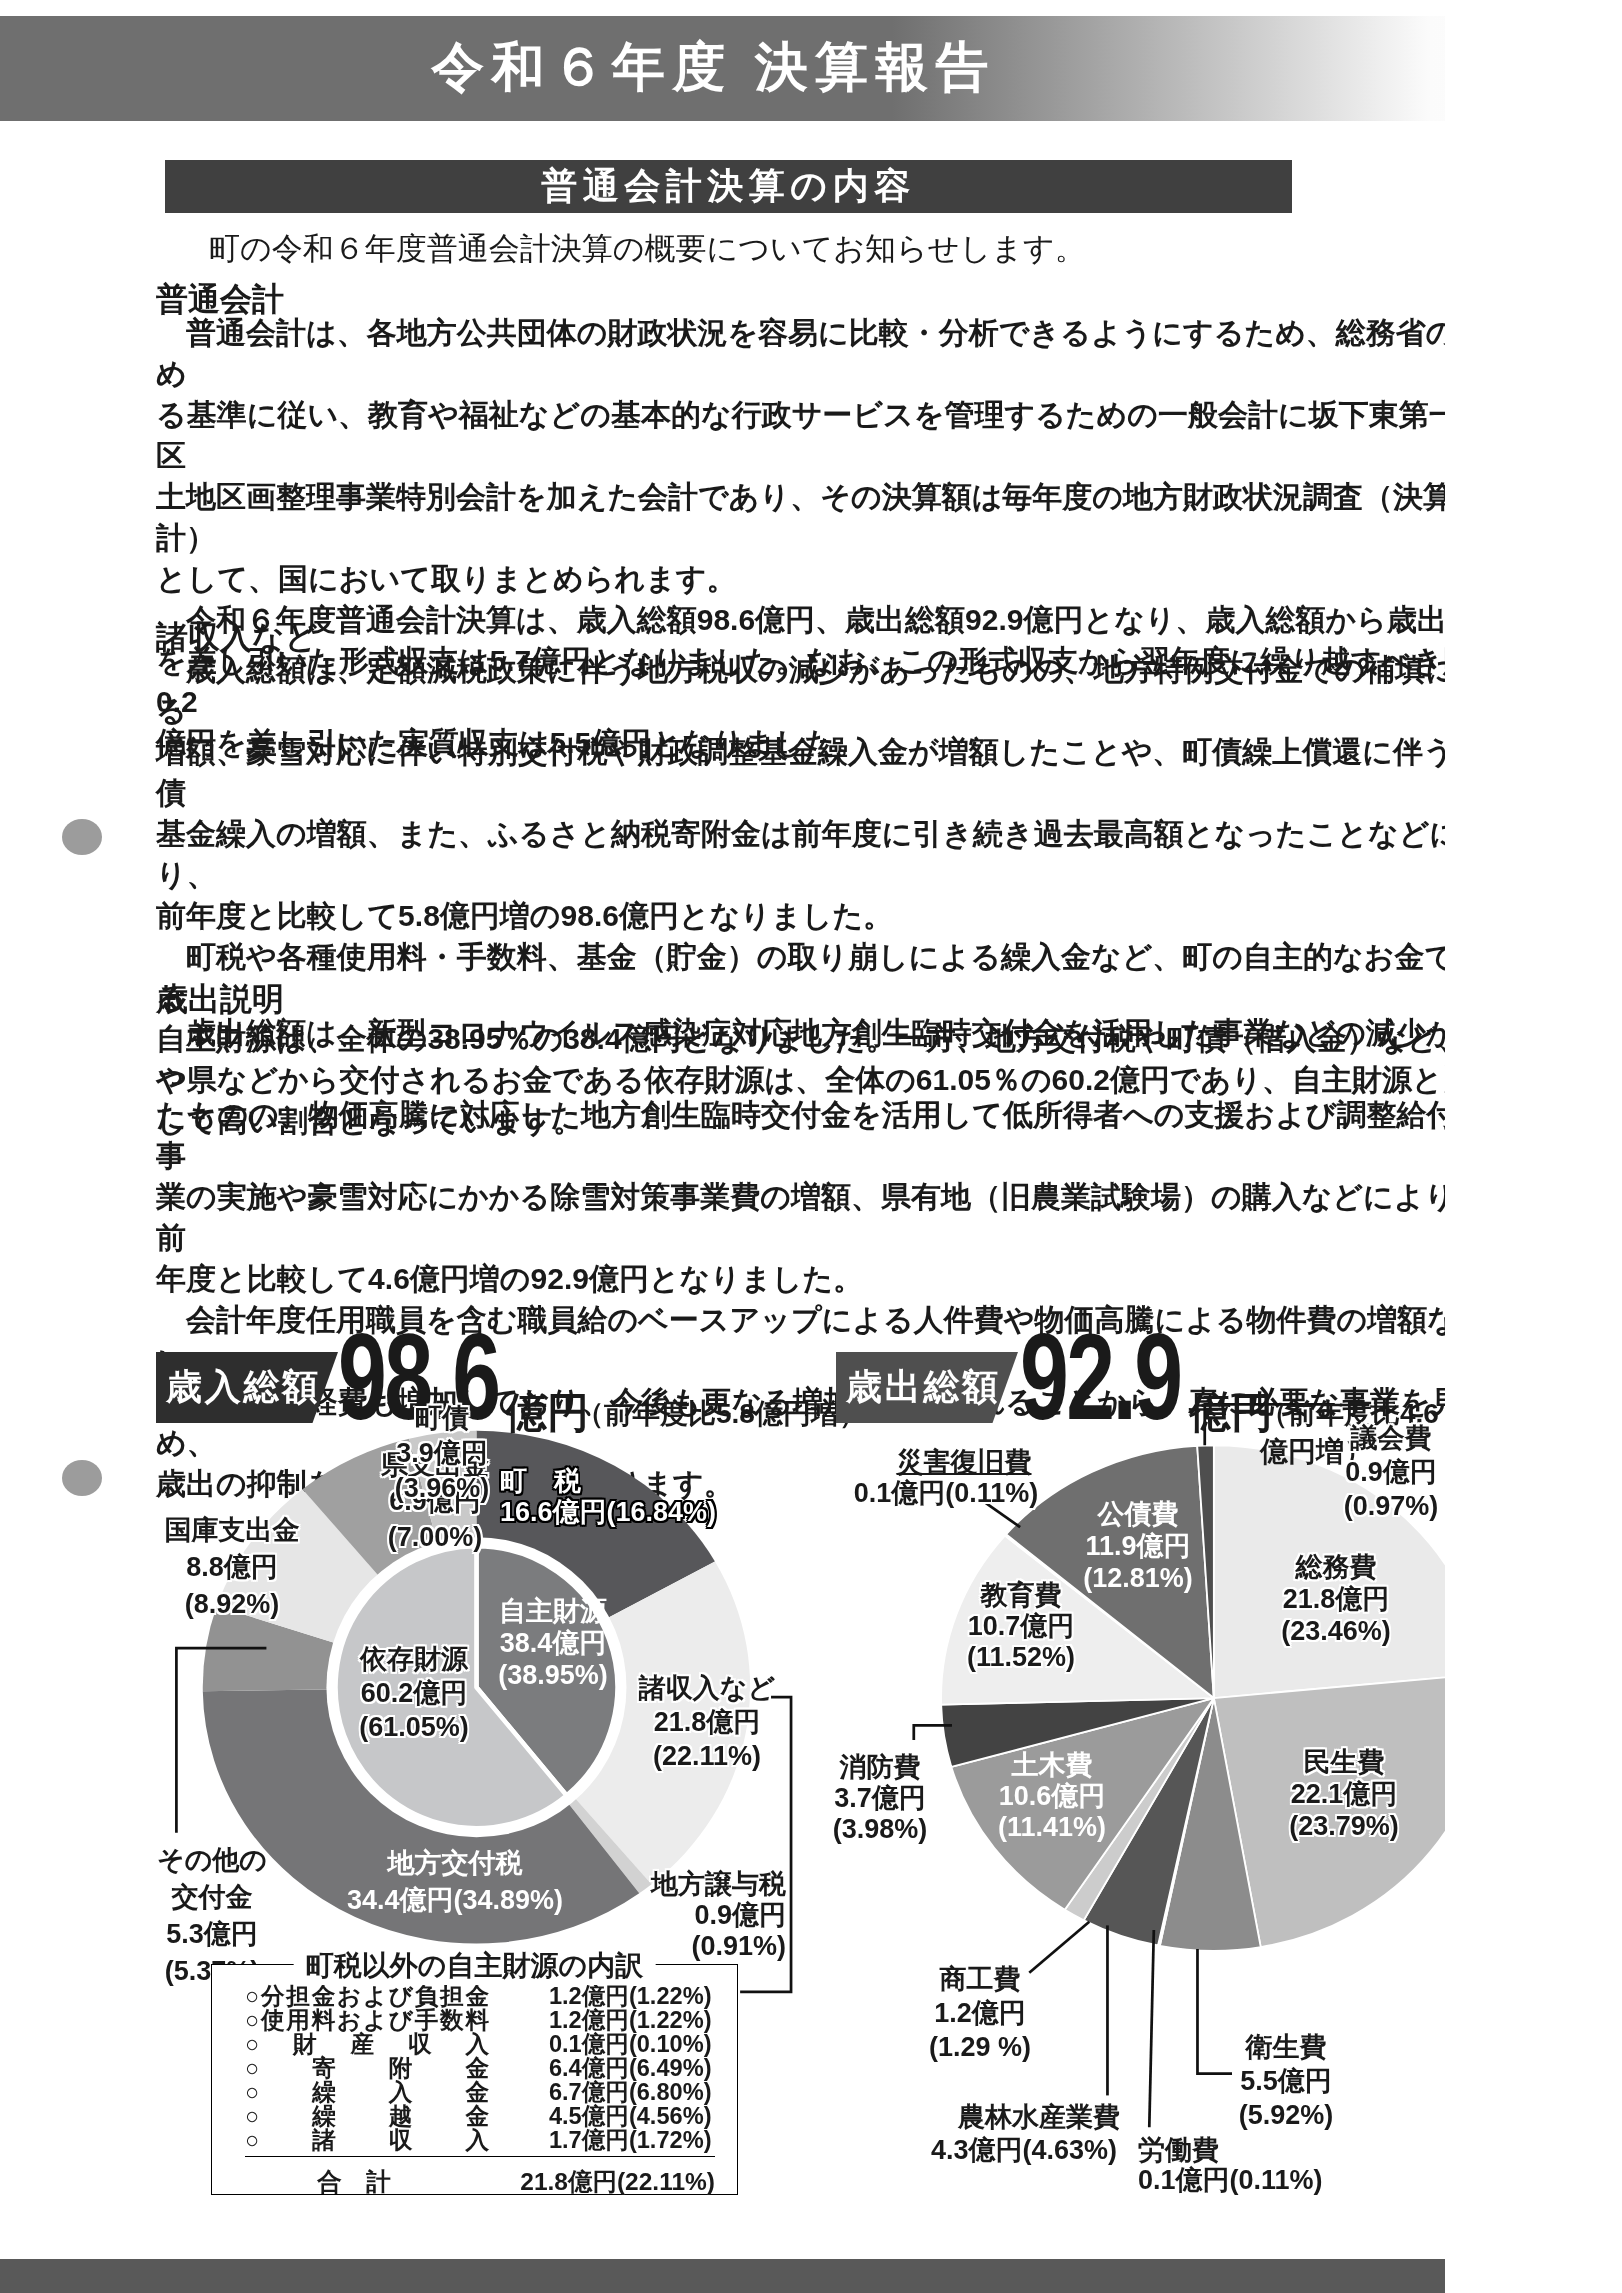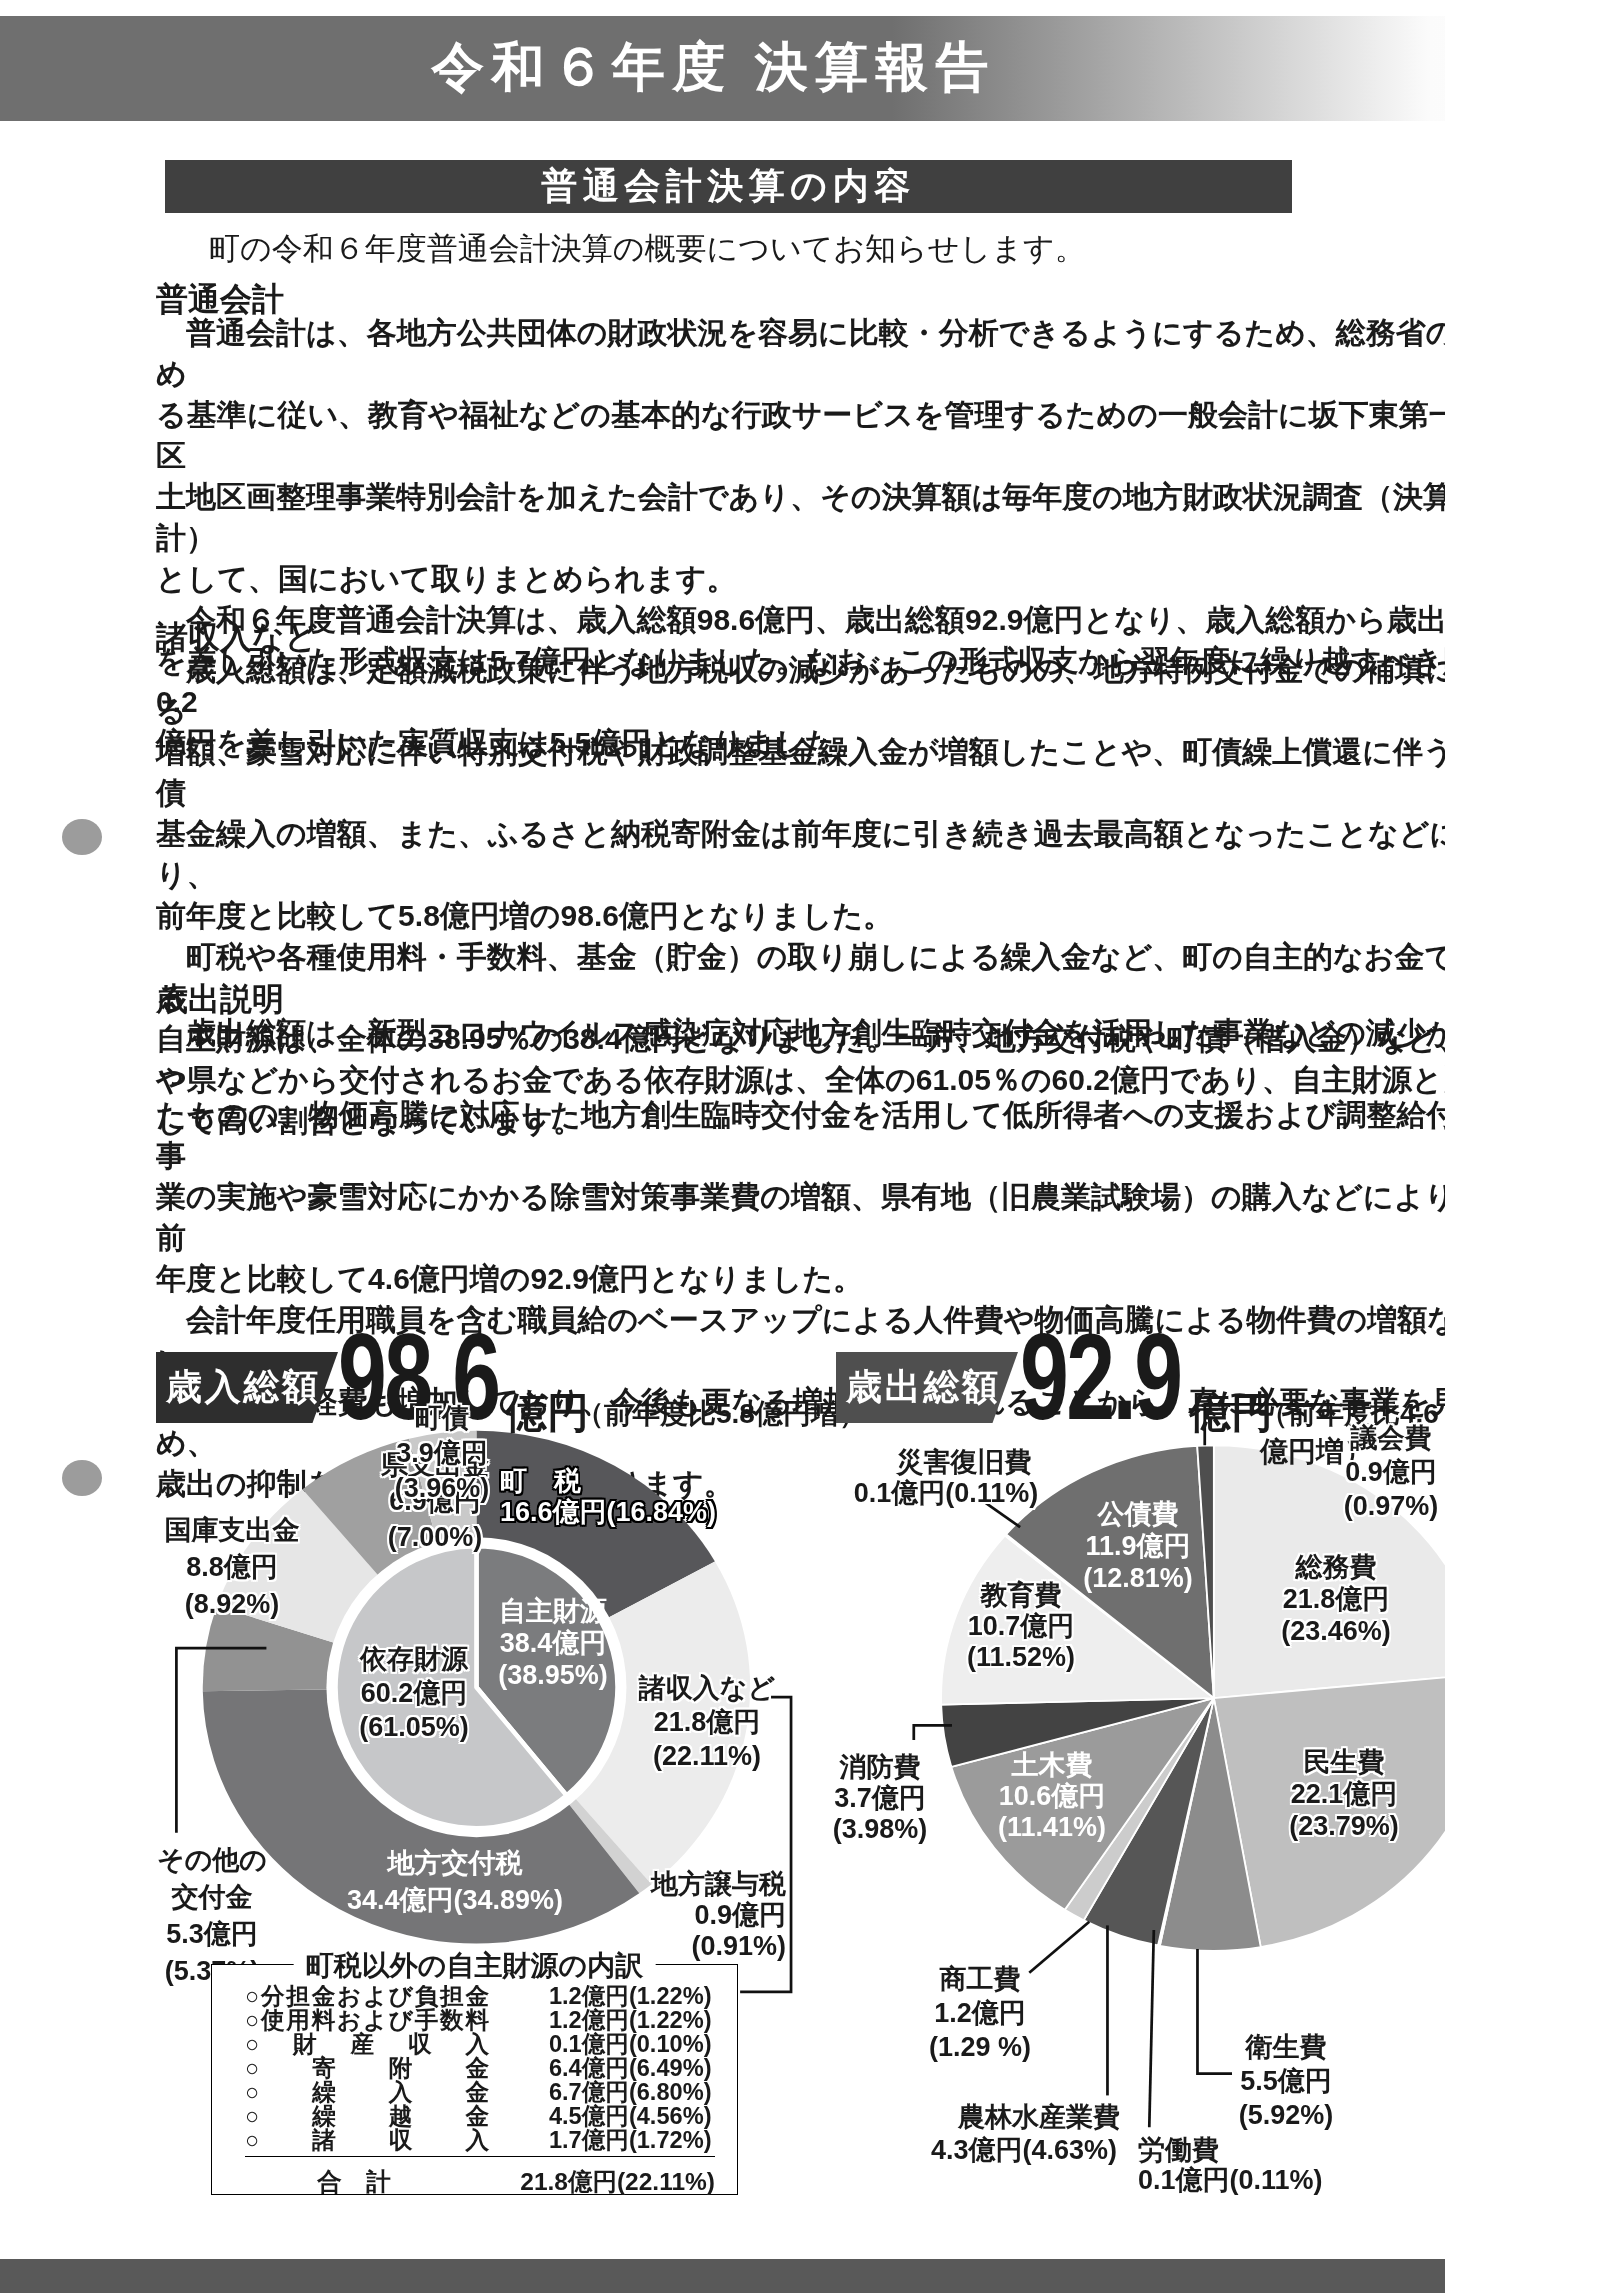--- a/index.html
+++ b/index.html
@@ -52,21 +52,21 @@
   #l-chozei{left:500px;top:1450px;line-height:31px;}
   #l-kokko{left:232px;top:1496px;line-height:37px;}
   #l-jishu{left:553px;top:1579px;line-height:32px;}
   #l-izon{left:414px;top:1626px;line-height:34px;}
   #l-shoshu{left:707px;top:1655px;line-height:34px;}
   #l-joyo{left:786px;top:1853px;line-height:31px;width:218px;margin-left:-218px;}
   #l-kofu{left:455px;top:1829px;line-height:37px;}
   #l-sonota{left:212px;top:1826px;line-height:37px;}
   
   #l-gikai{left:1391px;top:1405px;line-height:34px;}
-  #l-saigai1{left:964px;top:1430px;}
+  #l-saigai1{left:964px;top:1430px;text-decoration:underline;}
   #l-saigai2{left:946px;top:1461px;}
   #l-kosai{left:1138px;top:1482px;line-height:32px;}
   #l-kyoiku{left:1021px;top:1564px;line-height:31px;}
   #l-somu{left:1336px;top:1535px;line-height:32px;}
   #l-minsei{left:1344px;top:1730px;line-height:32px;}
   #l-doboku{left:1052px;top:1734px;line-height:31px;}
   #l-shobo{left:880px;top:1736px;line-height:31px;}
   #l-shoko{left:980px;top:1946px;line-height:34px;}
   #l-eisei{left:1286px;top:2014px;line-height:34px;}
   #l-norin1{left:1039px;top:2085px;}

